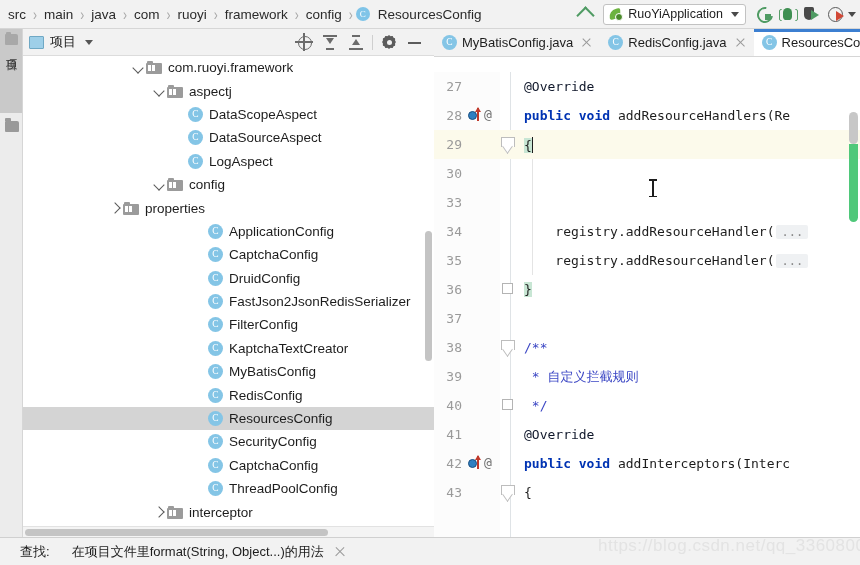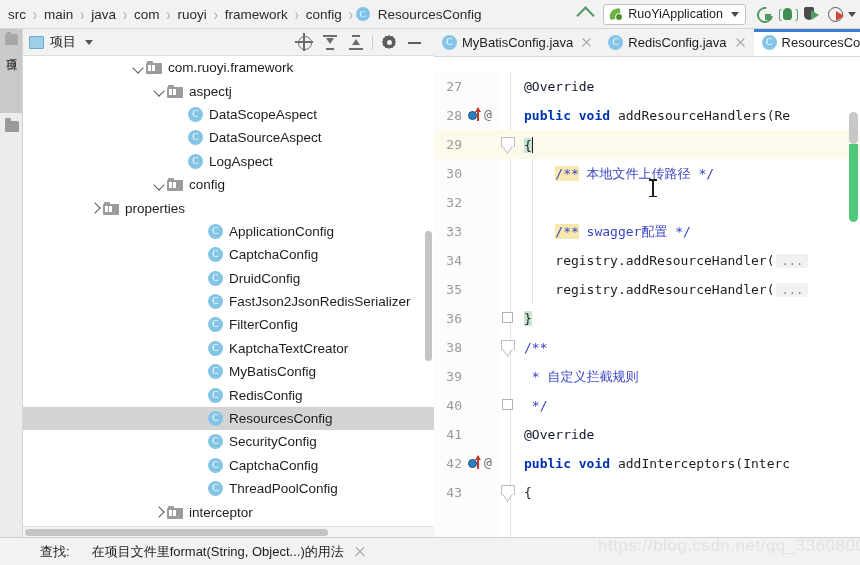--- a/index.html
+++ b/index.html
@@ -456,21 +456,21 @@
   }
   .ed-hscroll i {
     position: absolute; left: 58px; top: 2px;
     width: 200px; height: 7px; background: #c4c4c4; border-radius: 4px;
   }
 
   
   .findbar {
     position: absolute; left: 0; bottom: 0; width: 860px; height: 28px;
     background: #f2f2f2; border-top: 1px solid #d0d0d0;
-    display: flex; align-items: center; padding-left: 40px;
+    display: flex; align-items: center; padding-left: 20px;
   }
   .find-label {
     font-size: 13px; color: #1d1d1d; margin-right: 22px;
   }
   .find-value { font-size: 13px; color: #1d1d1d; }
   .find-close {
     width: 14px; height: 14px; position: relative; margin-left: 9px; flex: none;
   }
   .find-close::before, .find-close::after {
     content: ""; position: absolute; left: 1px; top: 6.5px;
@@ -608,21 +608,21 @@
       </div>
 
       <div class="trow" style="padding-left:128px">
         <span class="arrow open"></span>
         <span class="folder">
             <i></i>
           </span>
         <span class="tlabel">config</span>
       </div>
 
-      <div class="trow" style="padding-left:64px">
+      <div class="trow" style="padding-left:84px">
         <span class="arrow closed"></span>
         <span class="folder">
             <i></i>
           </span>
         <span class="tlabel">properties</span>
       </div>
 
       <div class="trow" style="padding-left:185px">
         <span class="cbadge">C</span>
         <span class="tlabel">ApplicationConfig</span>
@@ -746,38 +746,29 @@
         <span class="gmark"></span>
         <span class="fold"><span class="fold-arrow"></span></span>
         <span class="ctext"><span class="brace-hl">{</span><span class="caret"></span></span>
       </div>
 
       <div class="cline">
         <span class="lnum">30</span>
         <span class="gmark"></span>
         <span class="fold"></span>
         <span class="indent-guide"></span>
-        <span class="ctext">    <span class="cmt search-hl">/**</span><span class="cmt"> 本地文件上传路径 */</span></span>
-      </div>
-
-
-      <div class="cline">
-        <span class="lnum">32</span>
+      </div>
+
+
+
+      <div class="cline">
+        <span class="lnum">33</span>
         <span class="gmark"></span>
         <span class="fold"></span>
         <span class="indent-guide"></span>
-        <span class="ctext"></span>
-      </div>
-
-      <div class="cline">
-        <span class="lnum">33</span>
-        <span class="gmark"></span>
-        <span class="fold"></span>
-        <span class="indent-guide"></span>
-        <span class="ctext">    <span class="cmt search-hl">/**</span><span class="cmt"> swagger配置 */</span></span>
       </div>
 
       <div class="cline">
         <span class="lnum">34</span>
         <span class="gmark"></span>
         <span class="fold"></span>
         <span class="indent-guide"></span>
         <span class="ctext plain">    <span>registry.addResourceHandler(</span><span class="folded">...</span></span>
       </div>
 
@@ -789,20 +780,26 @@
         <span class="ctext plain">    <span>registry.addResourceHandler(</span><span class="folded">...</span></span>
       </div>
 
       <div class="cline">
         <span class="lnum">36</span>
         <span class="gmark"></span>
         <span class="fold"><span class="fold-box"></span></span>
         <span class="ctext"><span class="brace-hl">}</span></span>
       </div>
 
+      <div class="cline">
+        <span class="lnum">37</span>
+        <span class="gmark"></span>
+        <span class="fold"></span>
+        <span class="ctext"></span>
+      </div>
 
       <div class="cline">
         <span class="lnum">38</span>
         <span class="gmark"></span>
         <span class="fold"><span class="fold-arrow"></span></span>
         <span class="ctext cmt">/**</span>
       </div>
 
       <div class="cline">
         <span class="lnum">39</span>

